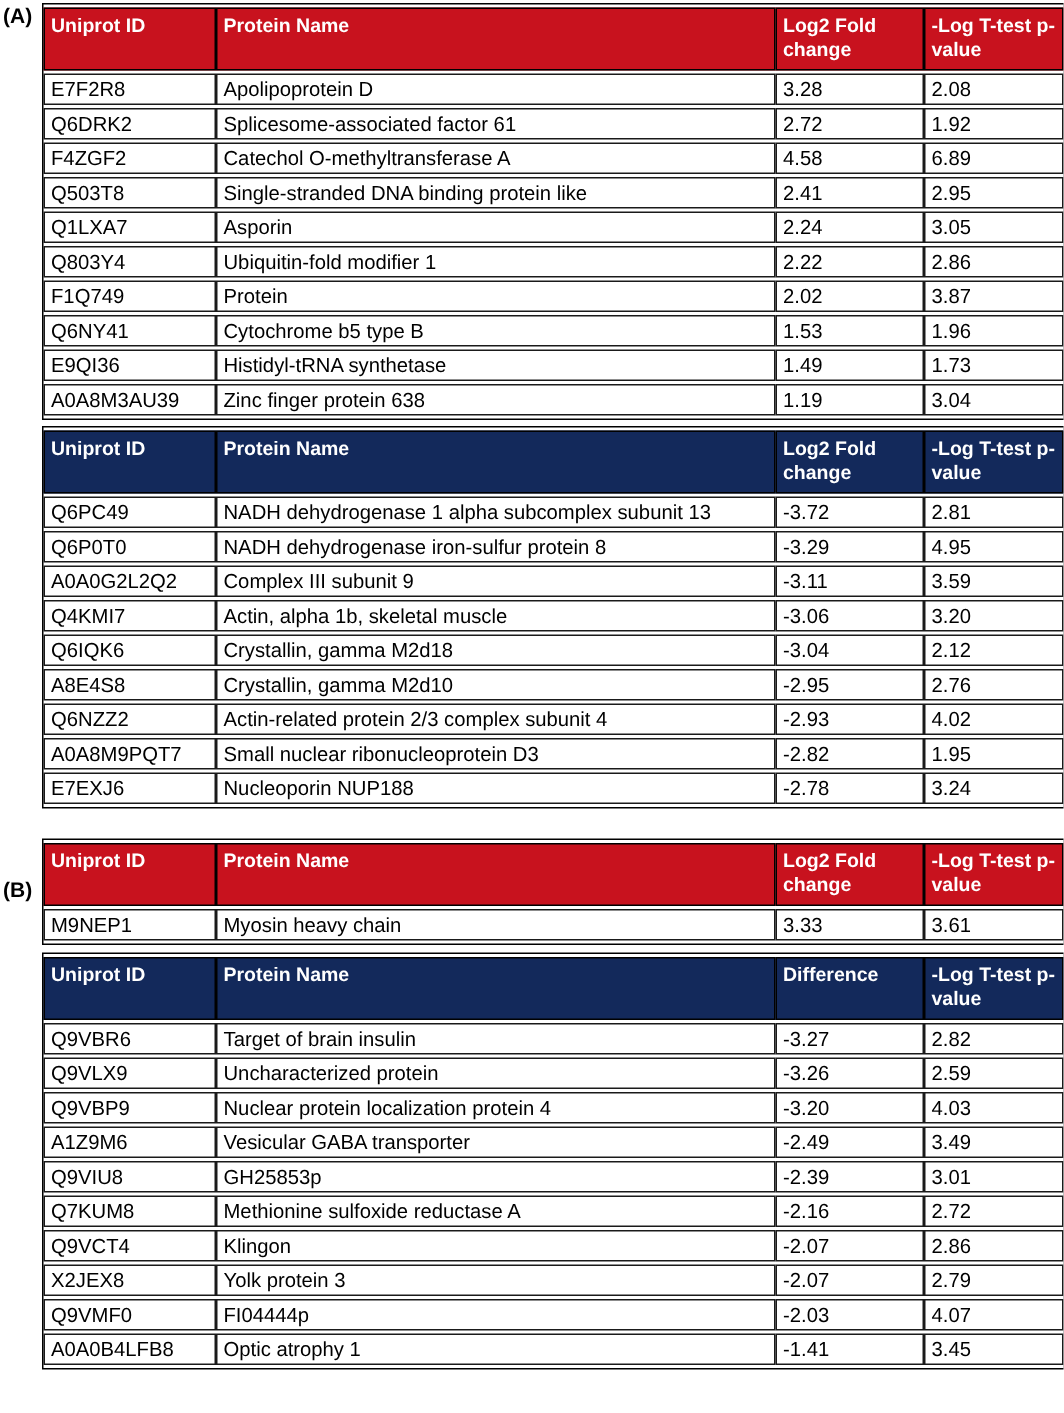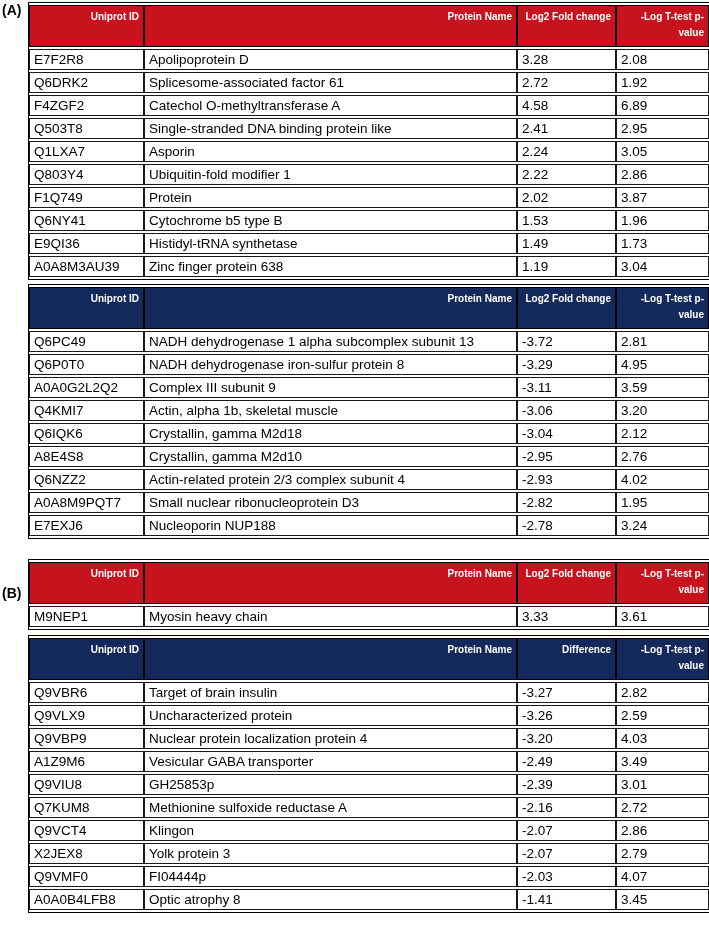--- a/index.html
+++ b/index.html
@@ -46,24 +46,24 @@
   #table-b-down { margin-top: 5px; }
 
   .ptable col.c0 { width: 115px; }
   .ptable col.c1 { width: 373px; }
   .ptable col.c2 { width: 99px; }
   .ptable col.c3 { width: 93px; }
 
   .ptable th {
     background: #888;
     color: var(--header-text, #fff);
-    font-size: 10px;
+    font-size: 13px;
     font-weight: bold;
     line-height: 16px;
-    text-align: right;
+    text-align: left;
     vertical-align: top;
     padding: 3px 4px;
     height: 34px;
     border: 1px solid var(--border-c, #000);
     overflow: hidden;
   }
   .ptable.red th  { background: var(--red-header, #C8121E); }
   .ptable.navy th { background: var(--navy-header, #13295B); }
 
   .ptable td {
@@ -331,21 +331,21 @@
             <td>2.79</td>
           </tr>
           <tr>
             <td>Q9VMF0</td>
             <td>FI04444p</td>
             <td>-2.03</td>
             <td>4.07</td>
           </tr>
           <tr>
             <td>A0A0B4LFB8</td>
-            <td>Optic atrophy 8</td>
+            <td>Optic atrophy 1</td>
             <td>-1.41</td>
             <td>3.45</td>
           </tr>
         </tbody>
     </table>
 
   </div>
 </div>
 
 </body></html>

